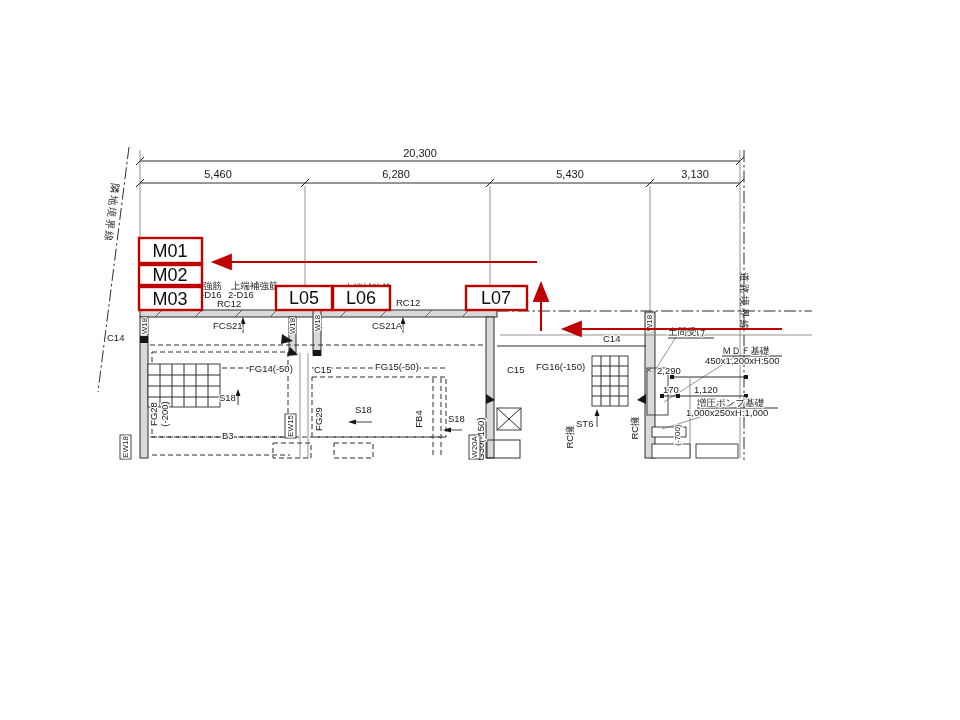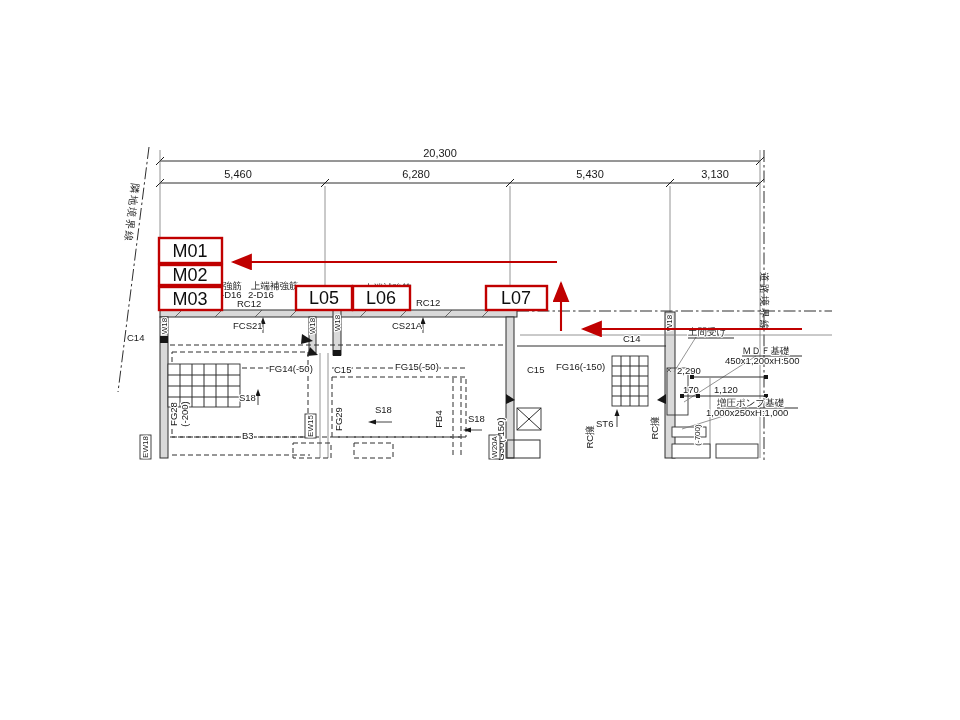--- a/index.html
+++ b/index.html
@@ -1,17 +1,17 @@
 <!DOCTYPE html>
 <html><head>
 <meta charset="utf-8">
 <style>
   html,body{margin:0;padding:0;background:#fff;}
   #slide{position:relative;width:828px;height:720px;background:#fff;overflow:hidden;
-         font-family:"Liberation Sans","DejaVu Sans",sans-serif;margin-left:20px;}
+         font-family:"Liberation Sans","DejaVu Sans",sans-serif;}
   svg text{font-family:"Liberation Sans","DejaVu Sans",sans-serif;}
   .ln{stroke:#2e2e2e;stroke-width:1;fill:none}
   .lt{stroke:#787878;stroke-width:.8;fill:none}
   .dash{stroke-dasharray:5 3}
   .dd{stroke-dasharray:12 3 2.5 3}
   .lbl{font-size:9.5px;fill:#191919;paint-order:stroke;stroke:#fff;stroke-width:2.2px;stroke-linejoin:round}
   .sm{font-size:8px}
   .dim{font-size:11px;fill:#191919;text-anchor:middle}
   .mid{text-anchor:middle}
   .cal{font-size:18px;fill:#0d0d0d;text-anchor:middle}

